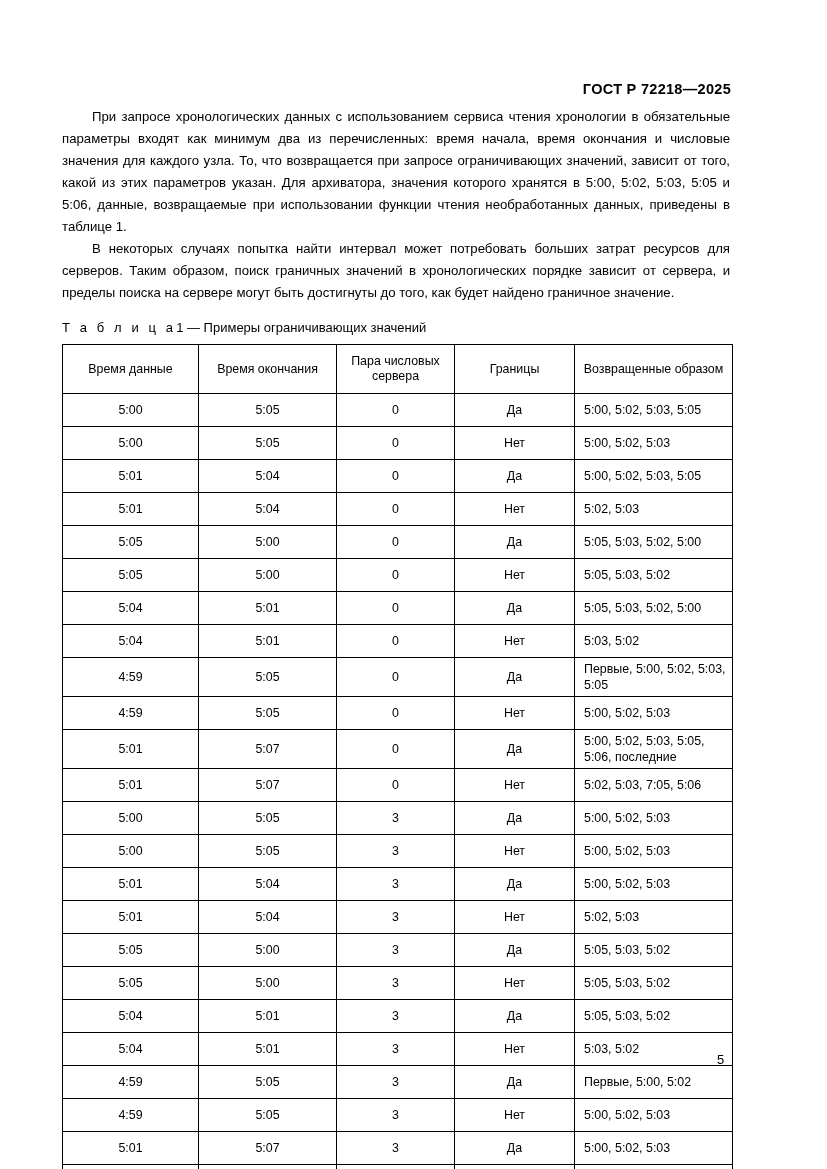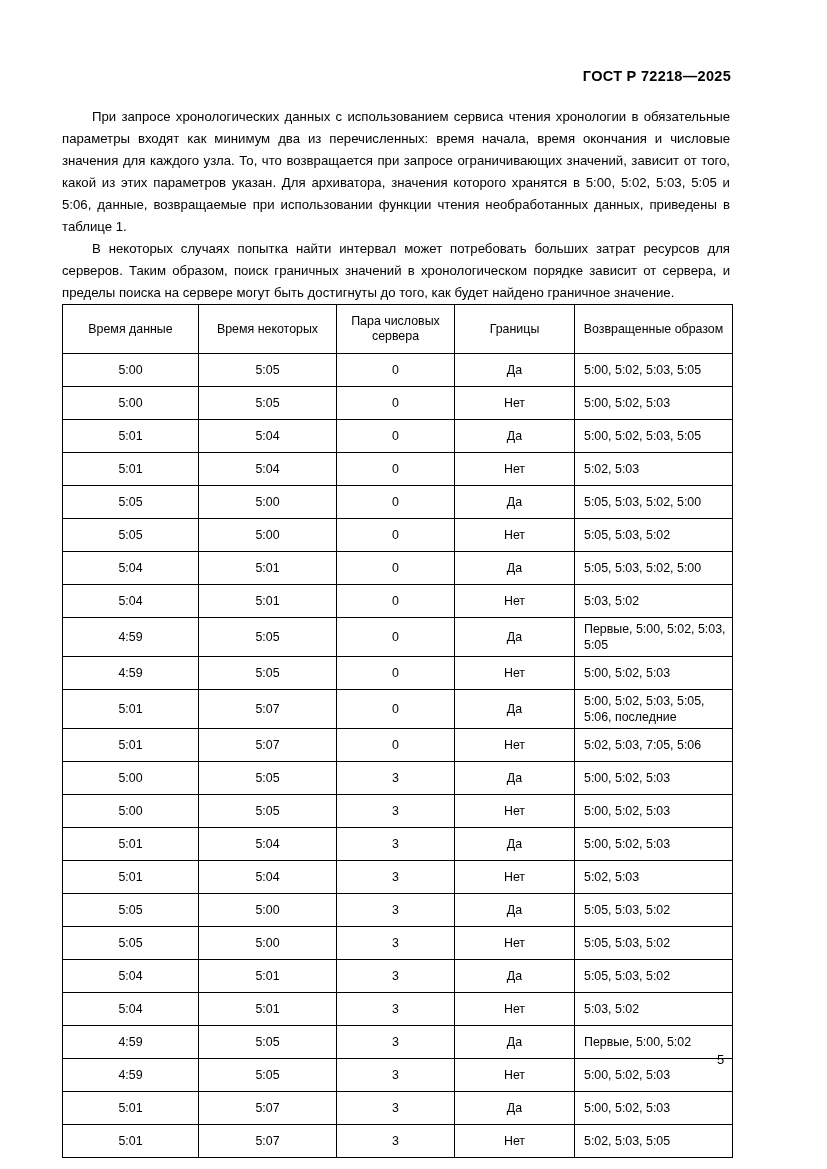--- a/index.html
+++ b/index.html
@@ -14,21 +14,21 @@
   .page {
     position: relative;
     width: 827px;
     height: 1169px;
     background: #ffffff;
     overflow: hidden;
     box-sizing: border-box;
   }
   .header {
     position: absolute;
-    top: 68px;
+    top: 81px;
     right: 96px;
     font-size: 14.5px;
     font-weight: bold;
     letter-spacing: 0.3px;
     white-space: nowrap;
     padding-left: 28px;
   }
   .content {
     position: absolute;
     left: 62px;
@@ -99,35 +99,40 @@
 <body>
 
 <div class="page">
 
   <div class="header">ГОСТ Р 72218—2025</div>
 
   <div class="content">
 
     <p class="body-par">При запросе хронологических данных с использованием сервиса чтения хронологии в обязательные параметры входят как минимум два из перечисленных: время начала, время окончания и числовые значения для каждого узла. То, что возвращается при запросе ограничивающих значений, зависит от того, какой из этих параметров указан. Для архиватора, значения которого хранятся в 5:00, 5:02, 5:03, 5:05 и 5:06, данные, возвращаемые при использовании функции чтения необработанных данных, приведены в таблице 1.</p>
 
-    <p class="body-par">В некоторых случаях попытка найти интервал может потребовать больших затрат ресурсов для серверов. Таким образом, поиск граничных значений в хронологическом порядке зависит от сервера, и пределы поиска на сервере могут быть достигнуты до того, как будет найдено граничное значение.</p>
-
+    <p class="body-par">В некоторых случаях попытка найти интервал может потребовать больших затрат ресурсов для серверов. Таким образом, поиск граничных значений в хронологических порядке зависит от сервера, и пределы поиска на сервере могут быть достигнуты до того, как будет найдено граничное значение.</p>
+
+    <div class="table-caption">
+      <span class="tcap-word">Т а б л и ц а</span><span>1</span>
+      <span>—</span>
+      <span>Примеры ограничивающих значений</span>
+    </div>
 
     <table class="gost">
       <colgroup>
         <col class="c0">
           <col class="c1">
           <col class="c2">
           <col class="c3">
           <col class="c4">
       </colgroup>
       <thead>
         <tr>
           <th>Время данные</th>
-          <th>Время некоторых</th>
+          <th>Время окончания</th>
           <th>Пара числовых сервера</th>
           <th>Границы</th>
           <th>Возвращенные образом</th>
         </tr>
       </thead>
       <tbody id="table-body">
           <tr>
             <td>5:00</td>
             <td>5:05</td>
             <td>0</td>

